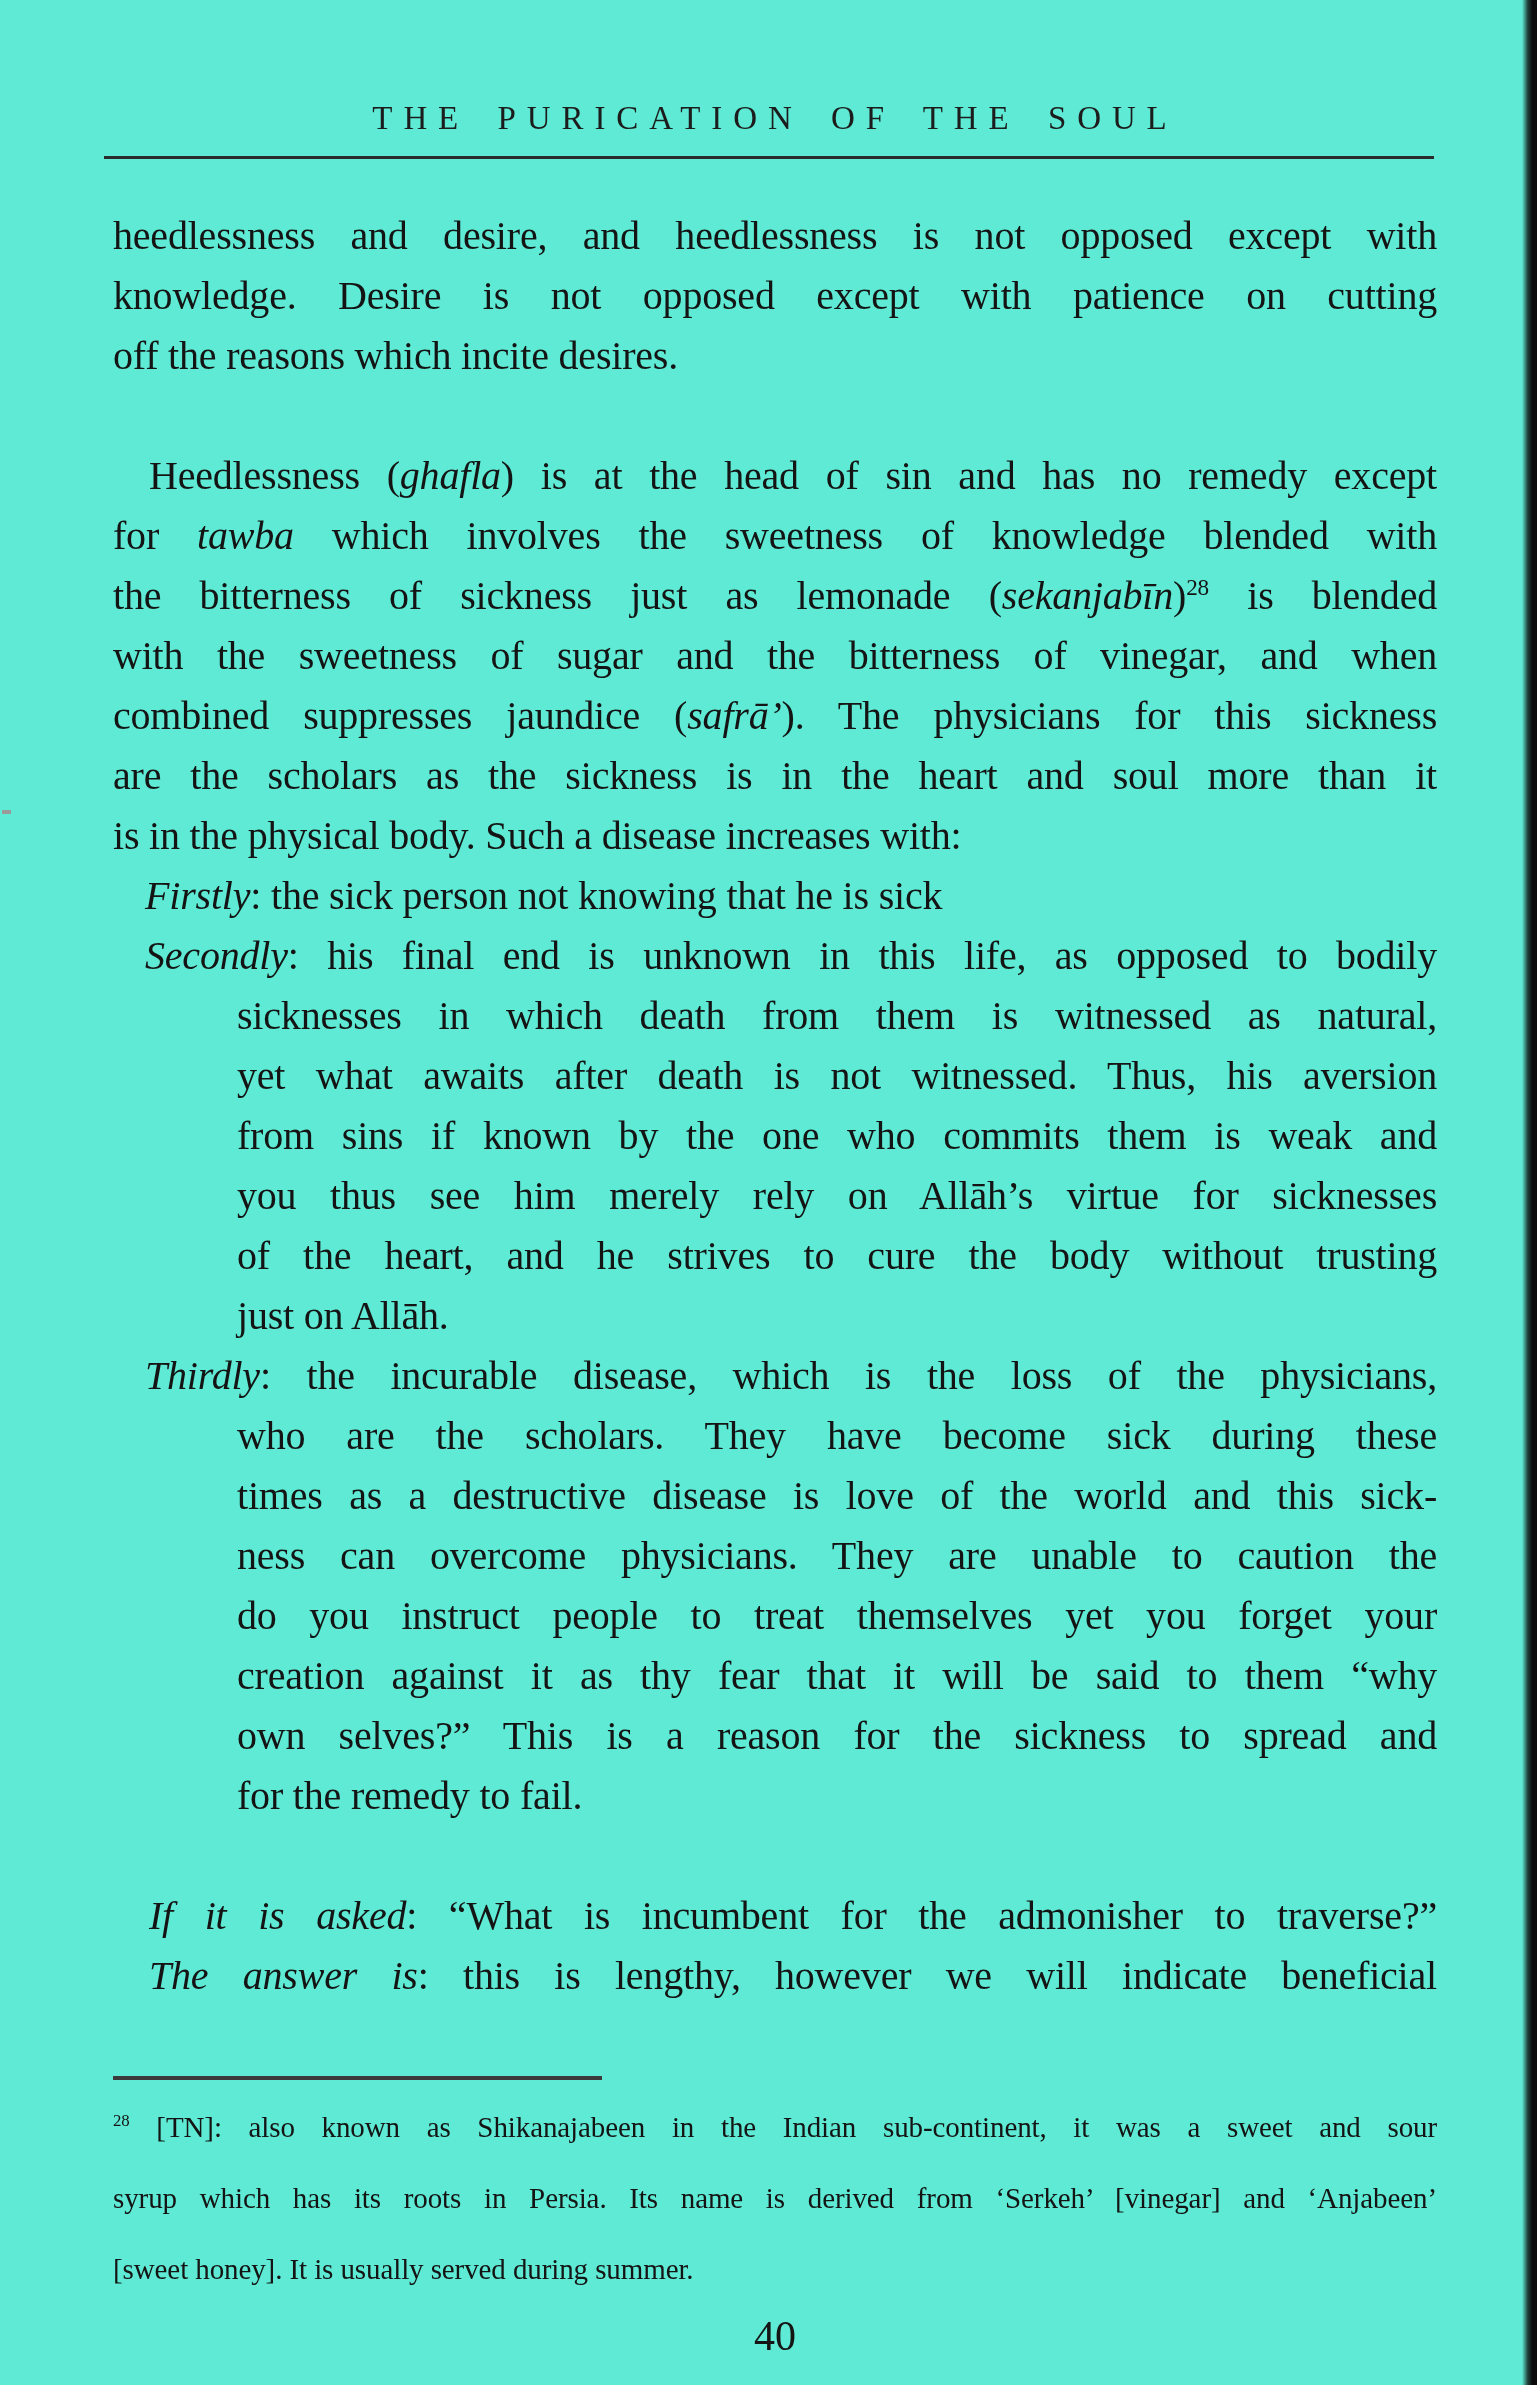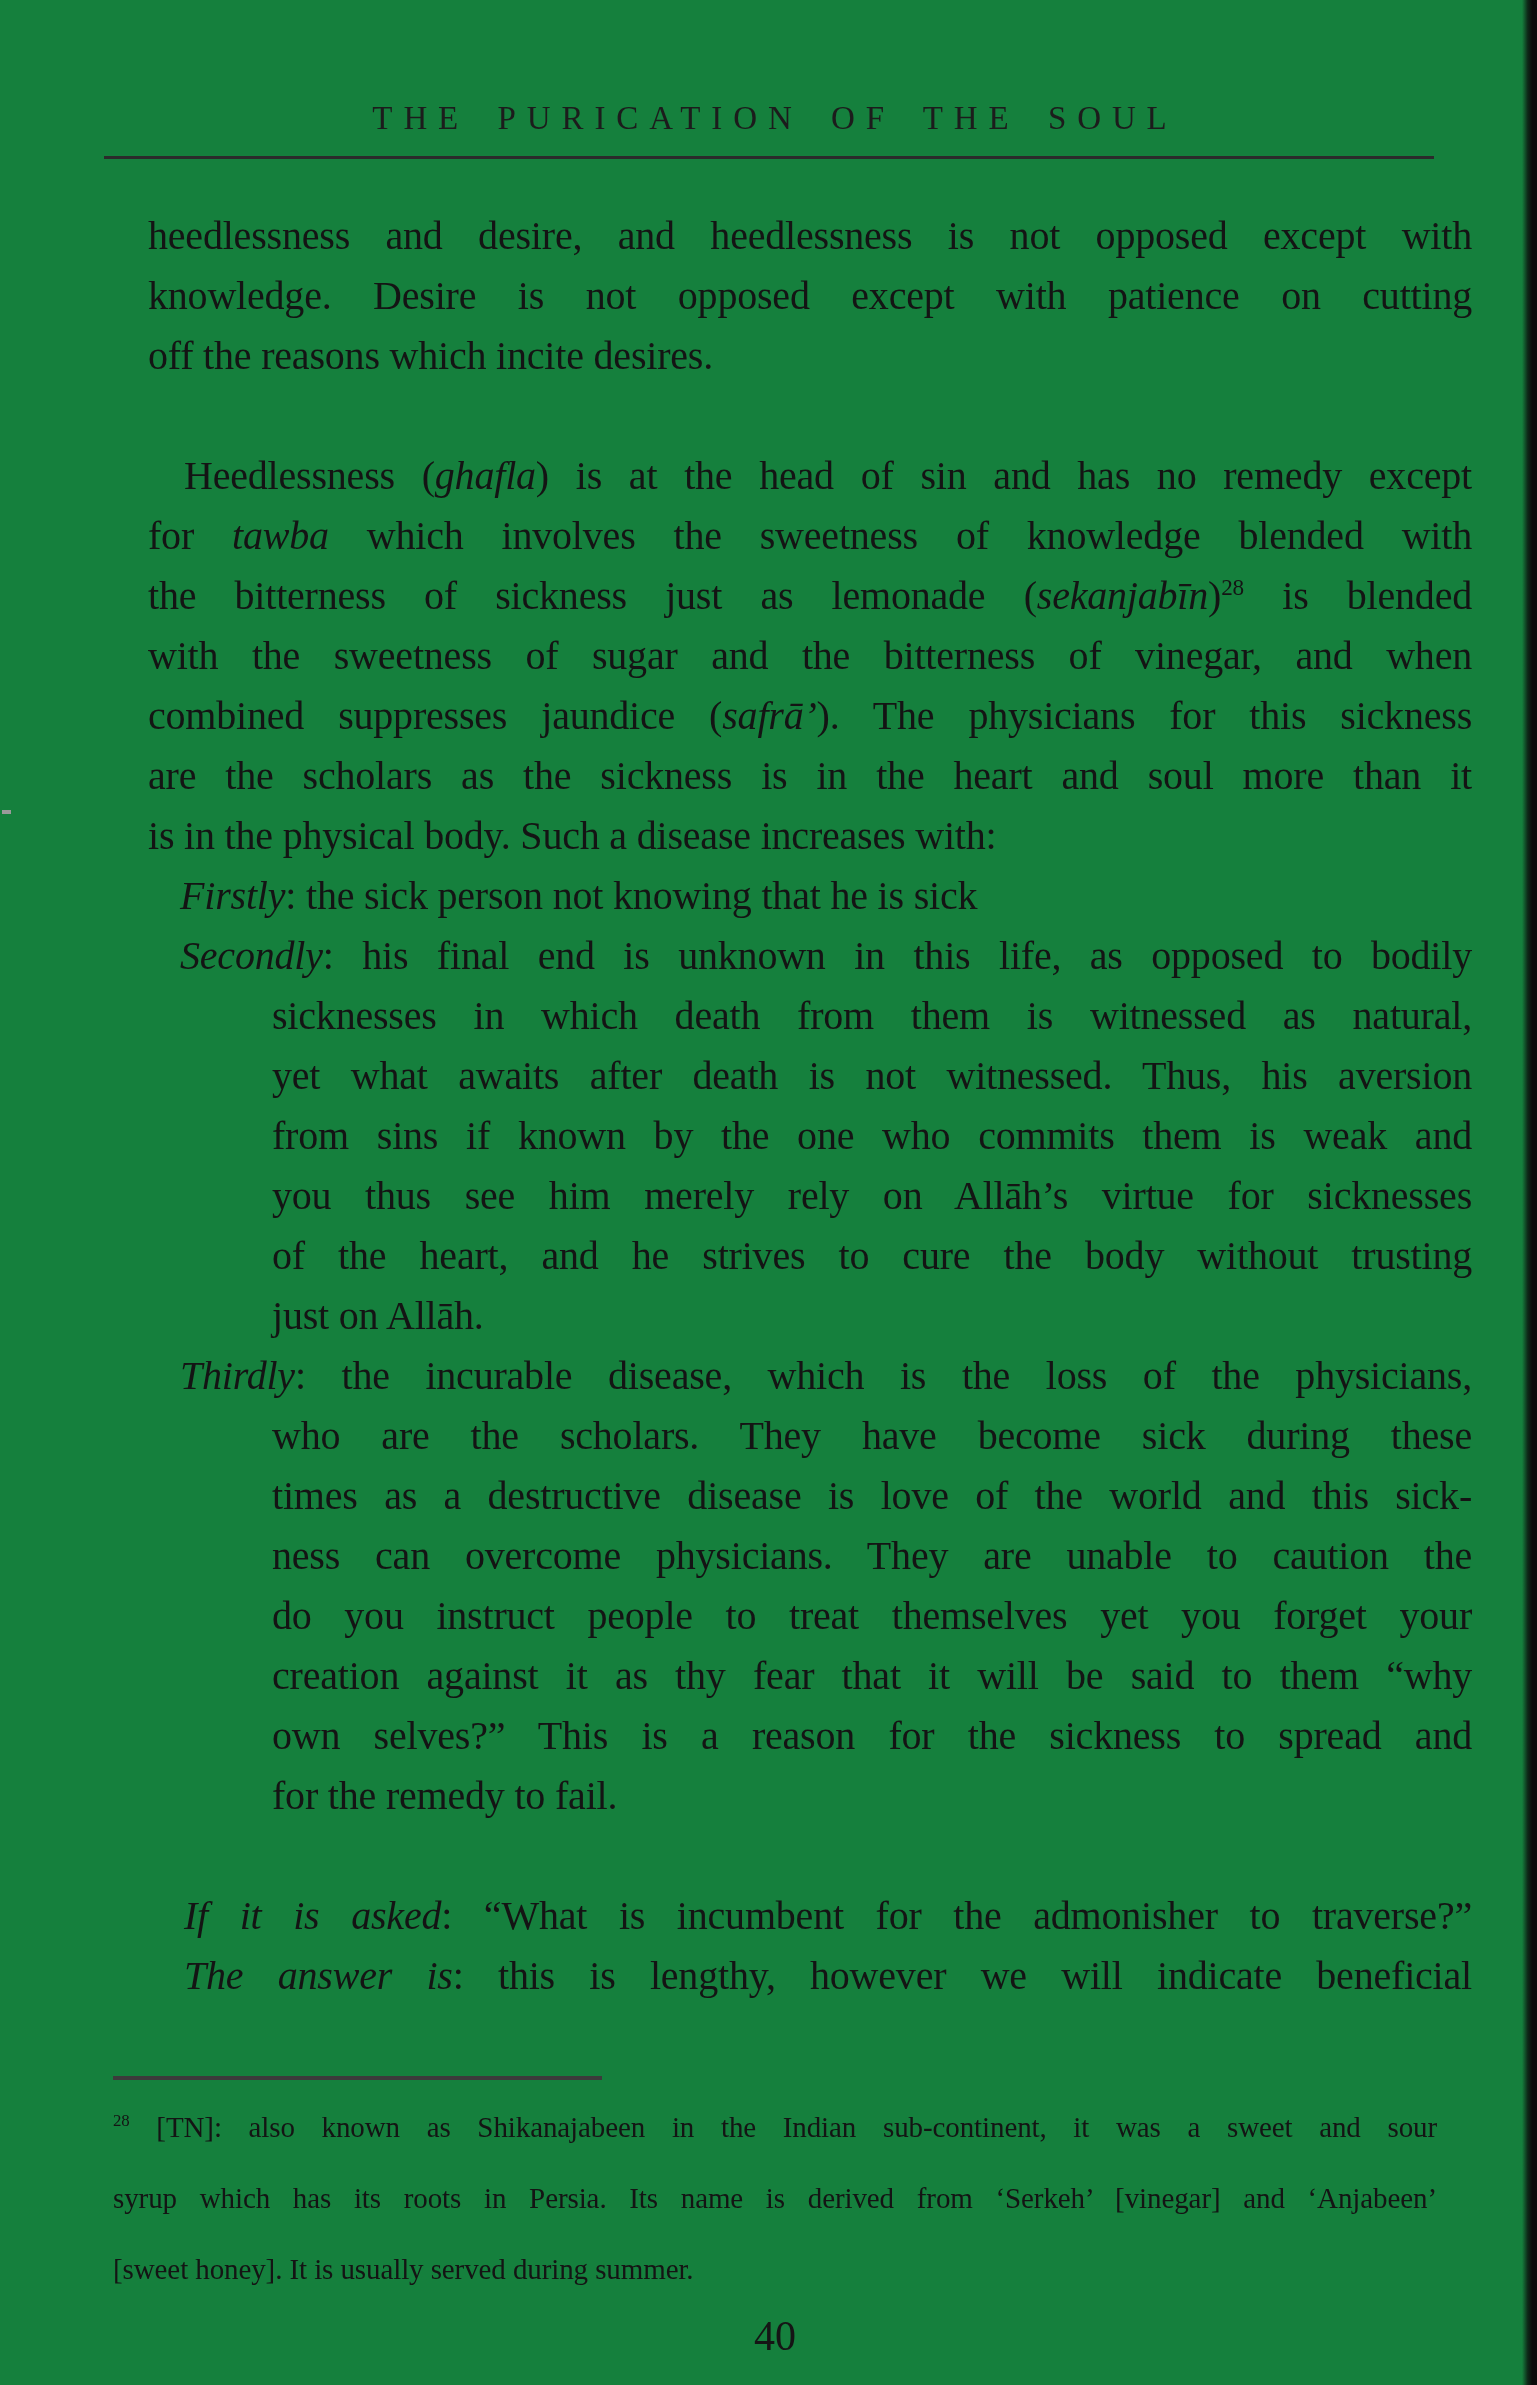--- a/index.html
+++ b/index.html
@@ -1,20 +1,20 @@
 <!DOCTYPE html>
 <html><head>
 <meta charset="utf-8">
 <title>Book Page Scan</title>
 <style>
   html,body{margin:0;padding:0;background:#e8e8e8;}
   .page{
     position:relative;
     width:1537px;height:2385px;
-    background:#15803d;
+    background:#5eead4;
     overflow:hidden;
     font-family:"Liberation Serif","DejaVu Serif",serif;
     color:#141414;
   }
   
   .running-header{
     position:absolute;top:100px;left:113px;width:1324px;
     text-align:center;
     font-size:33px;
     letter-spacing:0.33em;
@@ -24,21 +24,20 @@
   }
   .header-rule{
     position:absolute;top:156px;left:104px;width:1330px;height:3px;
     background:#2b2b2b;
   }
   
   .body-text{
     position:absolute;top:206px;left:113px;width:1324px;
     font-size:40px;line-height:60px;
     letter-spacing:-0.2px;
-    margin-left:35px;
   }
   .line{
     text-align:justify;
     text-align-last:justify;
     height:60px;overflow:hidden;
   }
   .line.end{text-align-last:left;}
   .l-flush{}
   .l-indent{padding-left:36px;}
   .l-item{padding-left:32px;}

